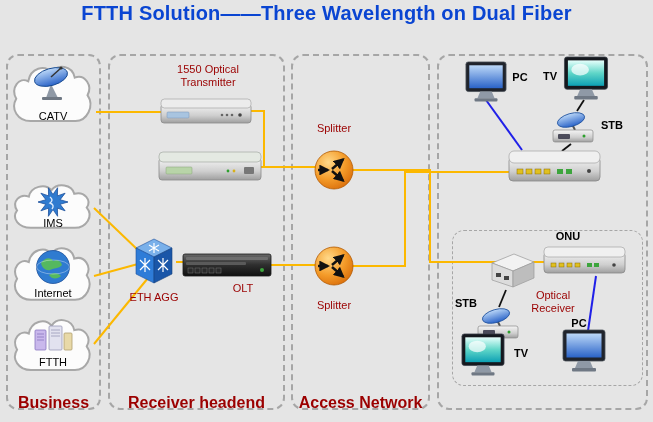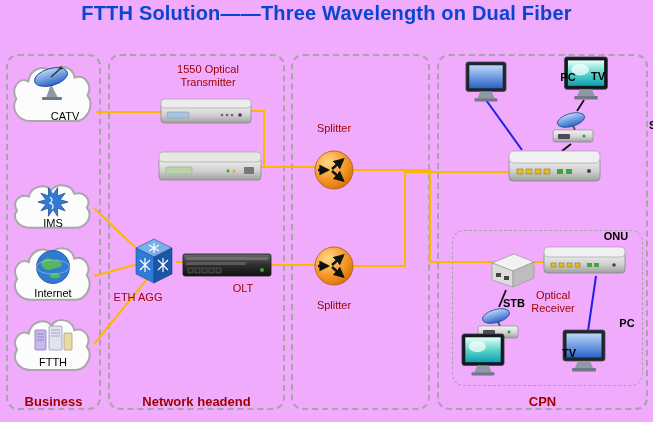--- a/index.html
+++ b/index.html
@@ -1,23 +1,23 @@
 <!DOCTYPE html>
 <html><head>
 <meta charset="utf-8">
 <style>
   html,body { margin:0; padding:0; background:#ffffff; font-family:"Liberation Sans", sans-serif; }
-  .canvas { position:relative; width:653px; height:422px; background:#f0abfc; overflow:hidden; }
+  .canvas { position:relative; width:653px; height:422px; background:#e5e5e5; overflow:hidden; }
   .title { position:absolute; top:2px; left:0; width:100%; text-align:center;
            color:#0a45d2; font-size:20px; font-weight:bold; letter-spacing:0.2px; z-index:3; }
   .box { position:absolute; border:2px dashed #a6a6a6; border-radius:12px; z-index:0; box-sizing:border-box; }
-  .seclabel { position:absolute; color:#9b0000; font-weight:bold; font-size:13px; text-align:center; z-index:3; }
+  .seclabel { position:absolute; color:#9b0000; font-weight:bold; font-size:16px; text-align:center; z-index:3; }
   .nlabel { position:absolute; font-size:11px; text-align:center; line-height:1.2; z-index:3; }
   .maroon { color:#9b0000; font-weight:normal; }
-  .blackb { color:#000; font-weight:bold;margin-left:48px; }
+  .blackb { color:#000; font-weight:bold; }
   .cloudtxt { color:#000; font-weight:normal; }
   .node { position:absolute; z-index:2; }
   .node svg { display:block; width:100%; height:100%; }
   svg.lines { position:absolute; left:0; top:0; width:653px; height:422px; z-index:1; pointer-events:none; }
   .cloud { position:absolute; z-index:2; }
   .cloud > svg.cl { position:absolute; left:0; top:0; width:100%; height:100%; }
   .cloud .inner { position:absolute; }
 </style>
 </head>
 <body>
@@ -95,21 +95,21 @@
     </svg>
     <div class="inner" style="left:22px;top:4px;width:46px;height:40px">
       <svg viewBox="0 0 46 40">
         <path d="M21,20 l-5,14 h12 z" fill="#8f99a6"></path>
         <rect x="12" y="33" width="20" height="3" rx="1" fill="#6f7884"></rect>
         <ellipse cx="21" cy="13" rx="17" ry="8.5" fill="url(#gScreenBlue)" stroke="#16498f" stroke-width="0.9" transform="rotate(-16 21 13)"></ellipse>
         <path d="M21,13 l10,-9" stroke="#333" stroke-width="1.5"></path>
         <circle cx="31" cy="4" r="1.6" fill="#333"></circle>
       </svg>
     </div>
-    <div class="nlabel cloudtxt" style="left:12px;top:50px;width:90px">CATV</div>
+    <div class="nlabel cloudtxt" style="left:0;top:50px;width:90px">CATV</div>
   </div>
 
   <div class="cloud" style="left:9px;top:242px;width:88px;height:70px">
     <svg class="cl" viewBox="0 0 120 80" preserveAspectRatio="none">
       <path d="M30,66 C13,66 3,53 11,42 C3,30 15,18 27,23 C30,9 49,4 58,14 C66,3 86,6 89,19 C103,15 113,28 106,38 C116,50 105,66 90,66 Z" fill="#fcfcfc" stroke="#a8a8a8" stroke-width="2" vector-effect="non-scaling-stroke"></path>
     </svg>
     <div class="inner" style="left:26px;top:7px;width:36px;height:36px">
       <svg viewBox="0 0 36 36">
         <circle cx="18" cy="18" r="16.5" fill="#2f7bd0" stroke="#1b4f9c" stroke-width="0.8"></circle>
         <path d="M6,14 C10,8 16,8 18,12 C22,10 26,12 27,16 C24,20 18,19 15,21 C11,22 7,19 6,14 Z" fill="#55b85f"></path>
@@ -178,21 +178,21 @@
       <polygon points="5,12 23,3 41,12 23,21" fill="#79b0ea" stroke="#1b4f9c" stroke-width="0.6"></polygon>
       <polygon points="5,12 23,21 23,47 5,38" fill="#2e7cd8" stroke="#1b4f9c" stroke-width="0.6"></polygon>
       <polygon points="23,21 41,12 41,38 23,47" fill="#1a56a8" stroke="#163f78" stroke-width="0.6"></polygon>
       <g stroke="#fff" stroke-width="1.2">
         <path d="M9,24 L19,34 M9,34 L19,24 M14,22 V36"></path>
         <path d="M27,24 L37,34 M27,34 L37,24 M32,22 V36"></path>
         <path d="M18,9 L28,15 M18,15 L28,9 M23,7 V17"></path>
       </g>
     </svg>
   </div>
-  <div class="nlabel maroon" style="left:106px;top:291px;width:64px">ETH AGG</div>
+  <div class="nlabel maroon" style="left:122px;top:291px;width:64px">ETH AGG</div>
 
   <div class="node" style="left:182px;top:252px;width:90px;height:26px">
     <svg viewBox="0 0 90 26">
       <rect x="1" y="2" width="88" height="22" rx="2" fill="url(#gDark)" stroke="#1a1a1a" stroke-width="0.8"></rect>
       <rect x="4" y="5" width="82" height="3" rx="1" fill="#6e6e6e"></rect>
       <rect x="4" y="10" width="60" height="3" rx="1" fill="#5a5a5a"></rect>
       <g fill="#2a2a2a" stroke="#777" stroke-width="0.5">
         <rect x="6" y="16" width="5" height="5"></rect>
           <rect x="13" y="16" width="5" height="5"></rect>
         <rect x="20" y="16" width="5" height="5"></rect>
@@ -334,16 +334,16 @@
   <div class="node" style="left:560px;top:329px;width:48px;height:44px">
     <svg viewBox="0 0 46 44">
       <rect x="2" y="1" width="42" height="31" rx="2.5" fill="#20242c" stroke="#4a5058" stroke-width="0.8"></rect>
       <rect x="5.5" y="4.5" width="35" height="24" fill="url(#gScreenBlue)"></rect>
       <path d="M17,32 h12 l3,7 h-18 z" fill="#8f99a6"></path>
       <rect x="11" y="39" width="24" height="3.5" rx="1" fill="#6f7884"></rect>
     </svg>
   </div>
 
   <div class="seclabel" style="left:6px;top:394px;width:95px">Business</div>
-  <div class="seclabel" style="left:108px;top:394px;width:177px">Network headend</div>
-  <div class="seclabel" style="left:437px;top:394px;width:211px">CPN</div>
+  <div class="seclabel" style="left:108px;top:394px;width:177px">Receiver headend</div>
+  <div class="seclabel" style="left:291px;top:394px;width:139px">Access Network</div>
 
 </div>
 
 </body></html>

